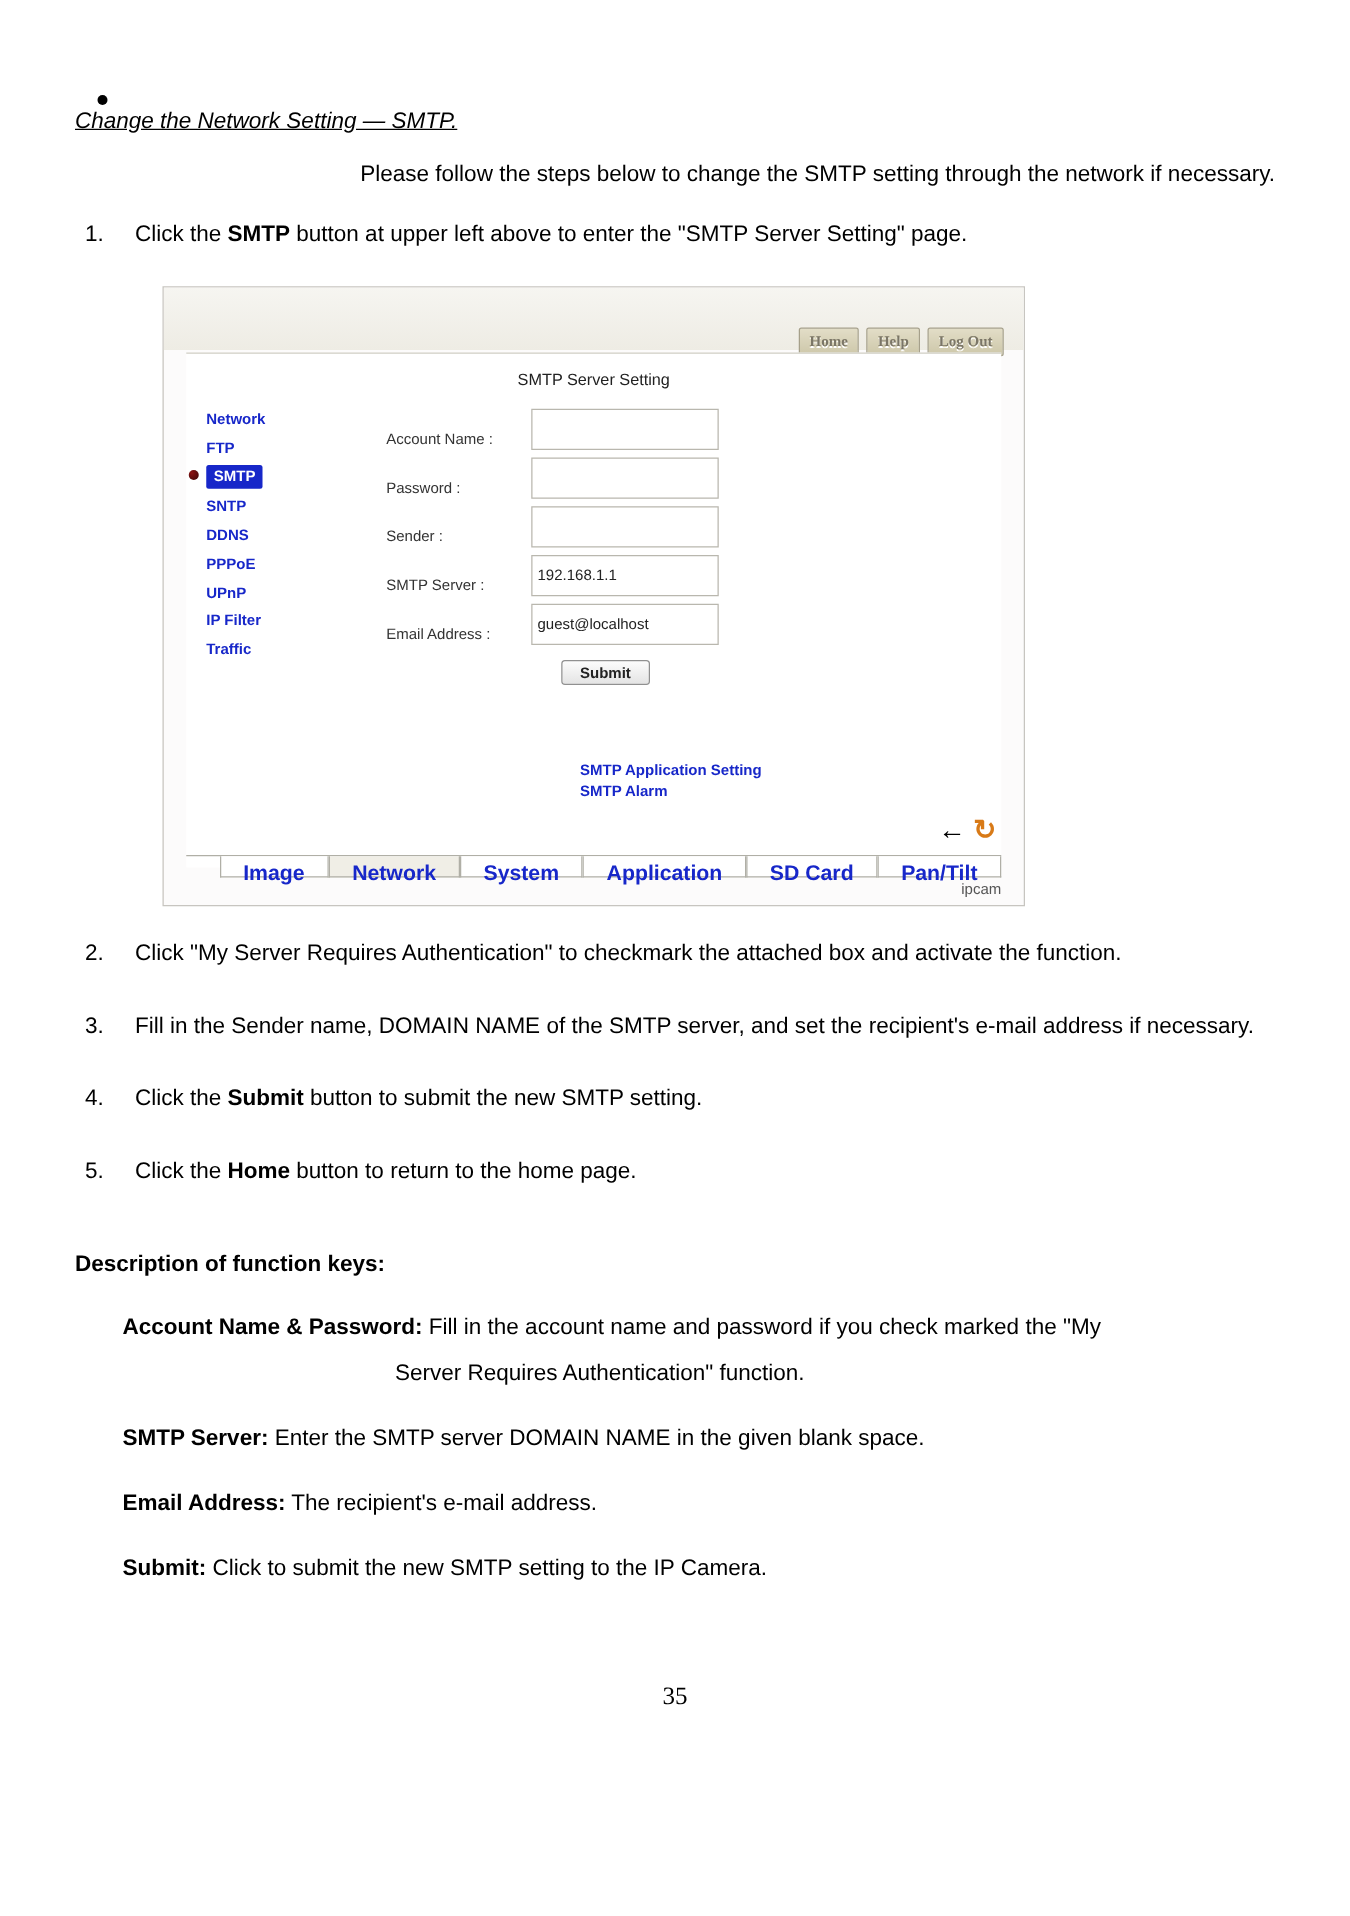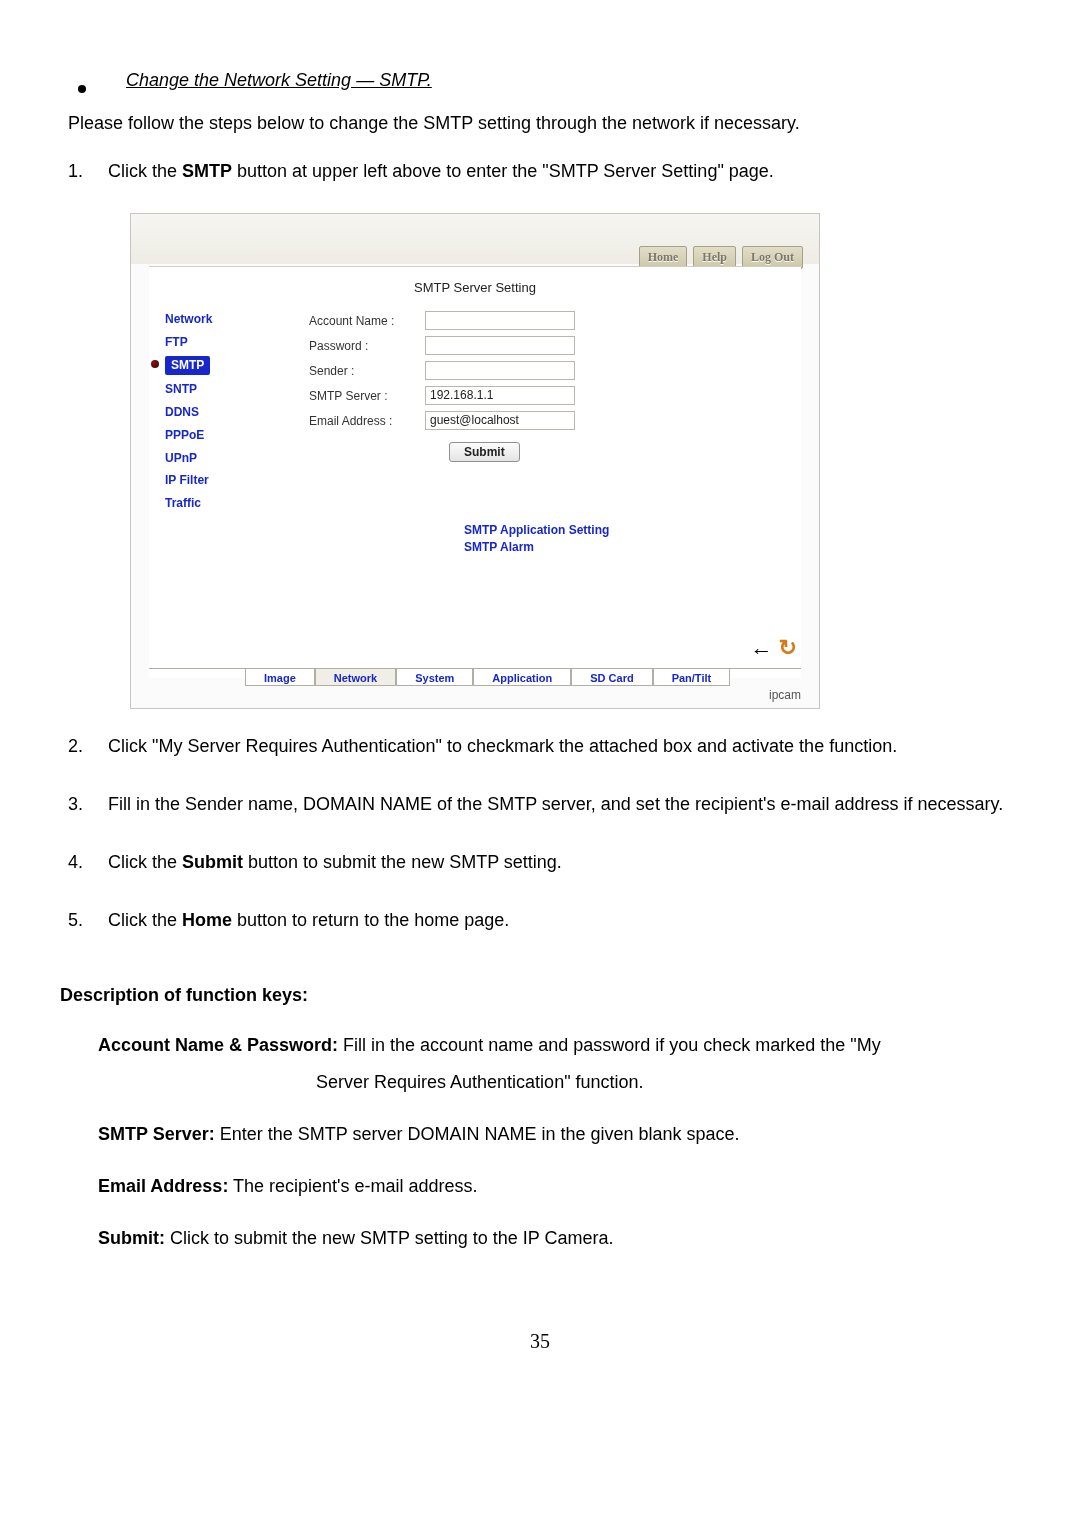--- a/index.html
+++ b/index.html
@@ -8,25 +8,25 @@
     width: 1080px;
     height: 1533px;
     background: #ffffff;
     font-family: Arial, Helvetica, sans-serif;
     color: #000;
     font-size: 18px;
     line-height: 1.4;
   }
   .page { padding: 58px 60px 0 60px; }
 
-  .bullet-row { display: flex; align-items: flex-end; margin-bottom: 10px; margin-top: 10px; }
+  .bullet-row { display: flex; align-items: flex-start; margin-bottom: 10px; margin-top: 10px; flex-direction: column; }
   .bullet-dot { width: 8px; height: 8px; background: #000; border-radius: 50%; margin: 8px 40px 0 18px; flex-shrink: 0; }
   .bullet-text { font-style: italic; text-decoration: underline; }
 
-  .para { margin: 18px 0 18px 8px; }
+  .para { margin: 18px 0 18px 8px; text-align: right; }
 
   .num-list { margin: 4px 0 0 8px; }
   .num-item { display: flex; margin-bottom: 24px; line-height: 1.9; }
   .num-item .num { width: 40px; flex-shrink: 0; }
   .num-item .body { flex: 1; }
   .b { font-weight: bold; }
 
   
   .shot-wrap { margin: 0 0 0 70px; width: 690px; }
   .shot {
@@ -69,21 +69,21 @@
   .side-item.active::before {
     content: ''; position: absolute; left: -14px; top: 4px;
     width: 8px; height: 8px; border-radius: 50%;
     background: radial-gradient(circle at 30% 30%, #8b1212, #3a0606);
   }
 
   .form { flex: 1; padding-left: 40px; }
   .form-row { display: flex; align-items: flex-end; margin-bottom: 6px; }
   .form-row .lbl { width: 116px; color: #333; font-size: 12px; }
   .form-row input[type=text] {
-    width: 150px; height: 19px; border: 1px solid #b9b7ae; background: #fff;
+    width: 150px; height: 33px; border: 1px solid #b9b7ae; background: #fff;
     font-size: 12px; padding: 0 4px; color: #222;
   }
   .chk-row { display: flex; align-items: center; margin-bottom: 10px; }
   .chk-row input { margin-right: 6px; }
   .submit-wrap { margin: 12px 0 0 140px; }
   .submit-btn {
     padding: 2px 14px; background: linear-gradient(#fcfcfc, #e4e4e4);
     border: 1px solid #909090; border-radius: 3px; font-size: 12px; font-weight: bold;
     color: #222;
   }
@@ -93,21 +93,21 @@
   .icons-br { position: absolute; right: 22px; bottom: 44px; display: flex; gap: 6px; align-items: center; }
   .icons-br span { font-size: 22px; font-weight: bold; color: #000; }
   .icons-br .refresh { color: #d87a17; }
 
   .tabbar {
     position: absolute; left: 18px; right: 18px; bottom: 22px; height: 18px;
     display: flex; border-top: 1px solid #b0afa6;
   }
   .tabbar .sp { width: 96px; }
   .tab {
-    flex: 0 0 auto; padding: 2px 18px; font-size: 11px; font-weight: bold;
+    flex: 0 0 auto; padding: 2px 18px; font-size: 17px; font-weight: bold;
     border: 1px solid #b0afa6; border-top: none; color: #1727c9;
     background: #fff;
     text-align: center;
   }
   .tab.active { background: #f0eee6; }
   .ipcam-lbl {
     position: absolute; right: 18px; bottom: 4px; font-size: 12px; color: #555;
   }
 
   .section-head { font-weight: bold; margin: 46px 0 18px 0; }

